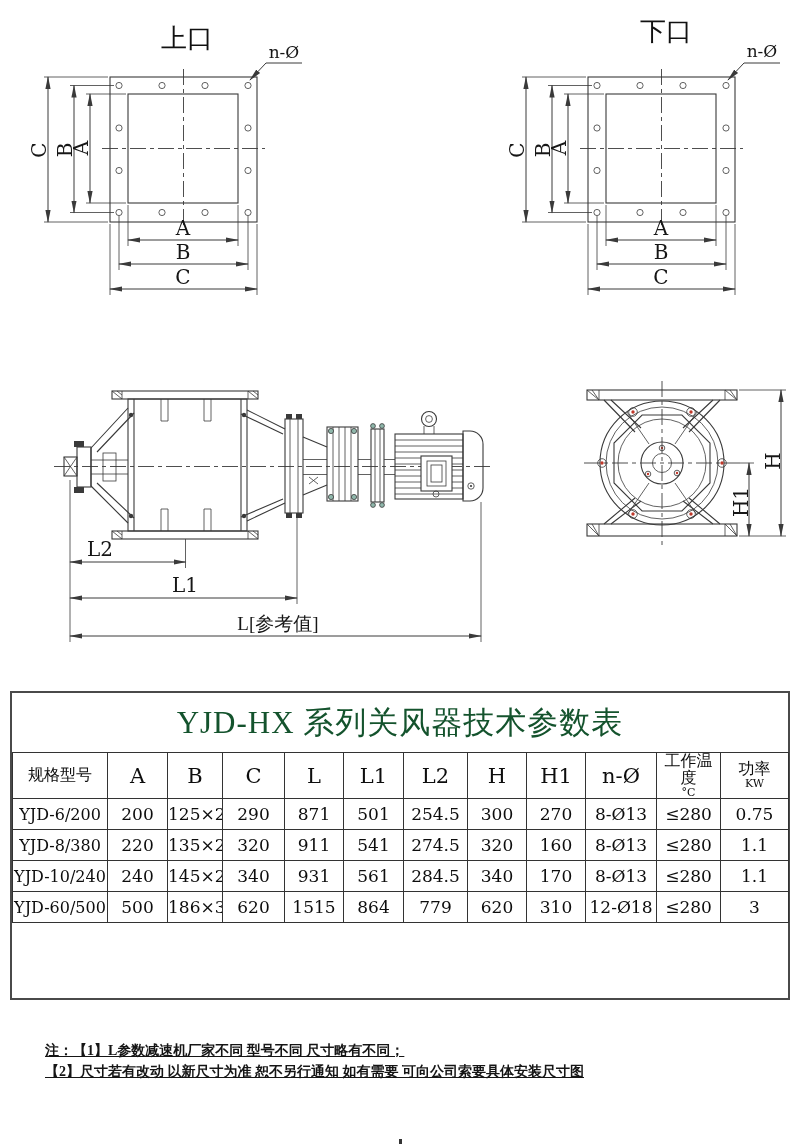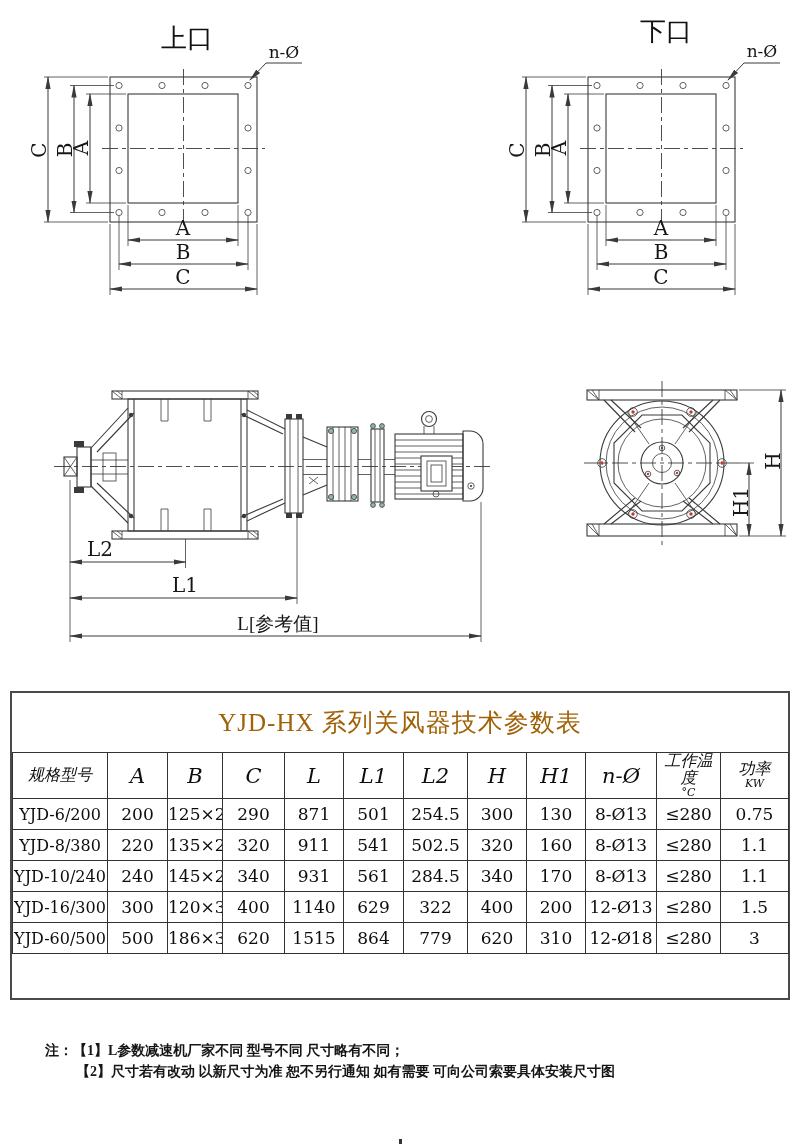--- a/index.html
+++ b/index.html
@@ -13,40 +13,40 @@
   .dim{fill:none;stroke:#3a3a3a;stroke-width:1;}
   text.dlab{font-family:"DejaVu Serif","Liberation Serif",serif;font-size:20px;fill:#161616;}
   text.dlab-s{font-family:"DejaVu Serif","Liberation Serif",serif;font-size:17px;fill:#161616;}
   text.cjk{font-family:"Liberation Serif","DejaVu Serif",serif;font-size:26px;fill:#111;}
   text.cjkdim{font-family:"Liberation Serif","DejaVu Serif",serif;font-size:19px;fill:#161616;}
   .whitebox{fill:#ffffff;stroke:#3a3a3a;stroke-width:1.1;}
 
   
   #spec{position:absolute;left:10px;top:691px;width:780px;height:309px;
         border:2px solid #4a4a4a;box-sizing:border-box;background:#fff;}
-  #spec .t-title{height:59px;line-height:59px;text-align:center;font-size:25px;
-        letter-spacing:1px;color:#a16207;white-space:nowrap;}
+  #spec .t-title{height:59px;line-height:59px;text-align:center;font-size:31px;
+        letter-spacing:1px;color:#14532d;white-space:nowrap;}
   #spec table{border-collapse:collapse;table-layout:fixed;width:776px;}
   #spec th,#spec td{border:1px solid #333;padding:0;text-align:center;overflow:hidden;
         font-family:"DejaVu Serif","Liberation Serif",serif;color:#0d0d0d;}
-  #spec thead tr{height:31px;font-style:italic;}
+  #spec thead tr{height:31px;}
   #spec tbody tr{height:31px;}
   #spec th{font-weight:normal;}
   .h-letter{font-size:21px;}
   .h-cjk{font-size:16px;font-family:"Liberation Serif",serif;}
   .h-two{line-height:1.05;font-family:"Liberation Serif",serif;}
   .h-two .l1{font-size:16px;display:block;}
   .h-two .l2{font-size:11px;display:block;}
   td.c-model{text-align:left;padding-left:7px;font-size:16px;}
   td.c-num{font-size:17px;}
 
   
   #notes{position:absolute;left:45px;top:1040px;font-size:14px;font-weight:bold;
-         font-family:"Liberation Serif",serif;color:#151515;line-height:21px;}
-  #notes .n2{margin-left:31px;}
+         font-family:"Liberation Serif",serif;color:#151515;line-height:21px;text-decoration:underline;}
+  #notes .n2{}
   #page-mark{position:absolute;left:399px;top:1139px;width:3px;height:5px;background:#333;}
 </style>
 </head>
 <body>
 
 <div id="page">
 
 <svg width="800" height="660" viewBox="0 0 800 660">
   <defs>
     <marker id="arr" markerWidth="13" markerHeight="8" refX="12" refY="4" orient="auto-start-reverse">
@@ -306,33 +306,33 @@
     <tbody id="spec-body">
           <tr>
             <td class="c-model">YJD-6/200</td>
             <td class="c-num">200</td>
             <td class="c-num">125×2</td>
             <td class="c-num">290</td>
             <td class="c-num">871</td>
             <td class="c-num">501</td>
             <td class="c-num">254.5</td>
             <td class="c-num">300</td>
-            <td class="c-num">130</td>
+            <td class="c-num">270</td>
             <td class="c-num">8-Ø13</td>
             <td class="c-num">≤280</td>
             <td class="c-num">0.75</td>
           </tr>
           <tr>
             <td class="c-model">YJD-8/380</td>
             <td class="c-num">220</td>
             <td class="c-num">135×2</td>
             <td class="c-num">320</td>
             <td class="c-num">911</td>
             <td class="c-num">541</td>
-            <td class="c-num">502.5</td>
+            <td class="c-num">274.5</td>
             <td class="c-num">320</td>
             <td class="c-num">160</td>
             <td class="c-num">8-Ø13</td>
             <td class="c-num">≤280</td>
             <td class="c-num">1.1</td>
           </tr>
           <tr>
             <td class="c-model">YJD-10/240</td>
             <td class="c-num">240</td>
             <td class="c-num">145×2</td>
@@ -340,34 +340,20 @@
             <td class="c-num">931</td>
             <td class="c-num">561</td>
             <td class="c-num">284.5</td>
             <td class="c-num">340</td>
             <td class="c-num">170</td>
             <td class="c-num">8-Ø13</td>
             <td class="c-num">≤280</td>
             <td class="c-num">1.1</td>
           </tr>
           <tr>
-            <td class="c-model">YJD-16/300</td>
-            <td class="c-num">300</td>
-            <td class="c-num">120×3</td>
-            <td class="c-num">400</td>
-            <td class="c-num">1140</td>
-            <td class="c-num">629</td>
-            <td class="c-num">322</td>
-            <td class="c-num">400</td>
-            <td class="c-num">200</td>
-            <td class="c-num">12-Ø13</td>
-            <td class="c-num">≤280</td>
-            <td class="c-num">1.5</td>
-          </tr>
-          <tr>
             <td class="c-model">YJD-60/500</td>
             <td class="c-num">500</td>
             <td class="c-num">186×3</td>
             <td class="c-num">620</td>
             <td class="c-num">1515</td>
             <td class="c-num">864</td>
             <td class="c-num">779</td>
             <td class="c-num">620</td>
             <td class="c-num">310</td>
             <td class="c-num">12-Ø18</td>

